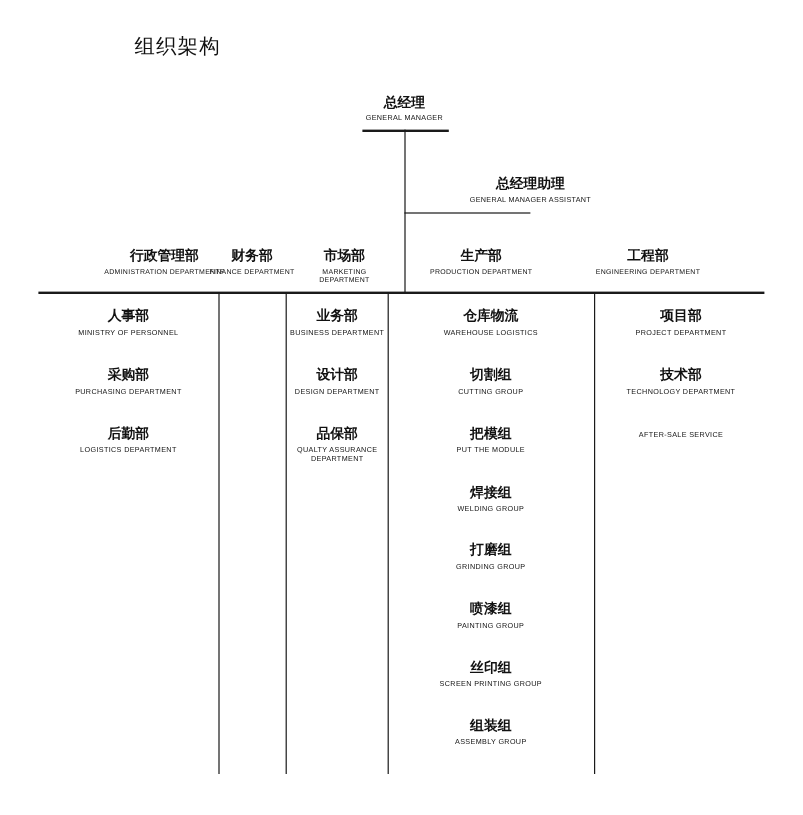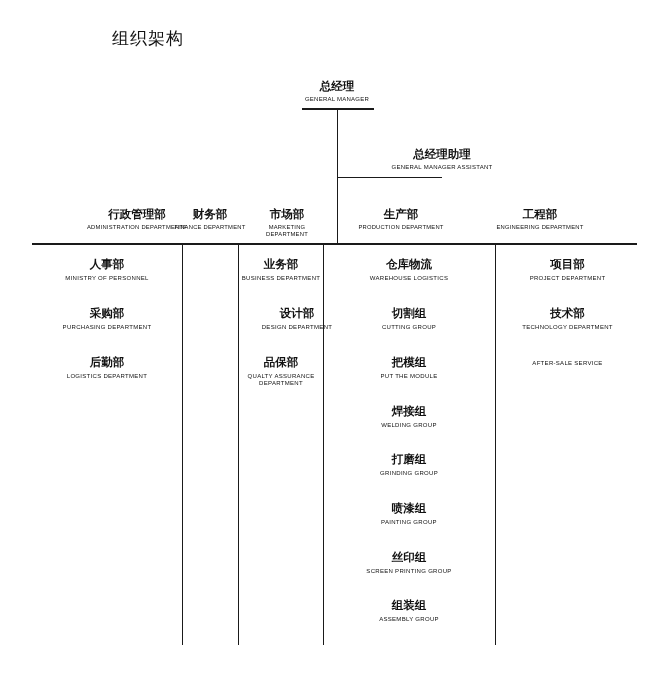--- a/index.html
+++ b/index.html
@@ -158,21 +158,21 @@
 </div>
 <div class="item" style="left:57px; top:356px; width:100px;">
   <div class="cn">后勤部</div>
   <div class="en">LOGISTICS DEPARTMENT</div>
 </div>
 
 <div class="item" style="left:238px; top:258px; width:86px;">
   <div class="cn">业务部</div>
   <div class="en">BUSINESS DEPARTMENT</div>
 </div>
-<div class="item" style="left:238px; top:307px; width:86px;padding-left:16px;">
+<div class="item" style="left:238px; top:307px; width:86px;">
   <div class="cn">设计部</div>
   <div class="en">DESIGN DEPARTMENT</div>
 </div>
 <div class="item" style="left:245px; top:356px; width:72px;">
   <div class="cn">品保部</div>
   <div class="en">QUALTY ASSURANCE DEPARTMENT</div>
 </div>
 
 <div class="item" style="left:329px; top:258px; width:160px;">
   <div class="cn">仓库物流</div>

